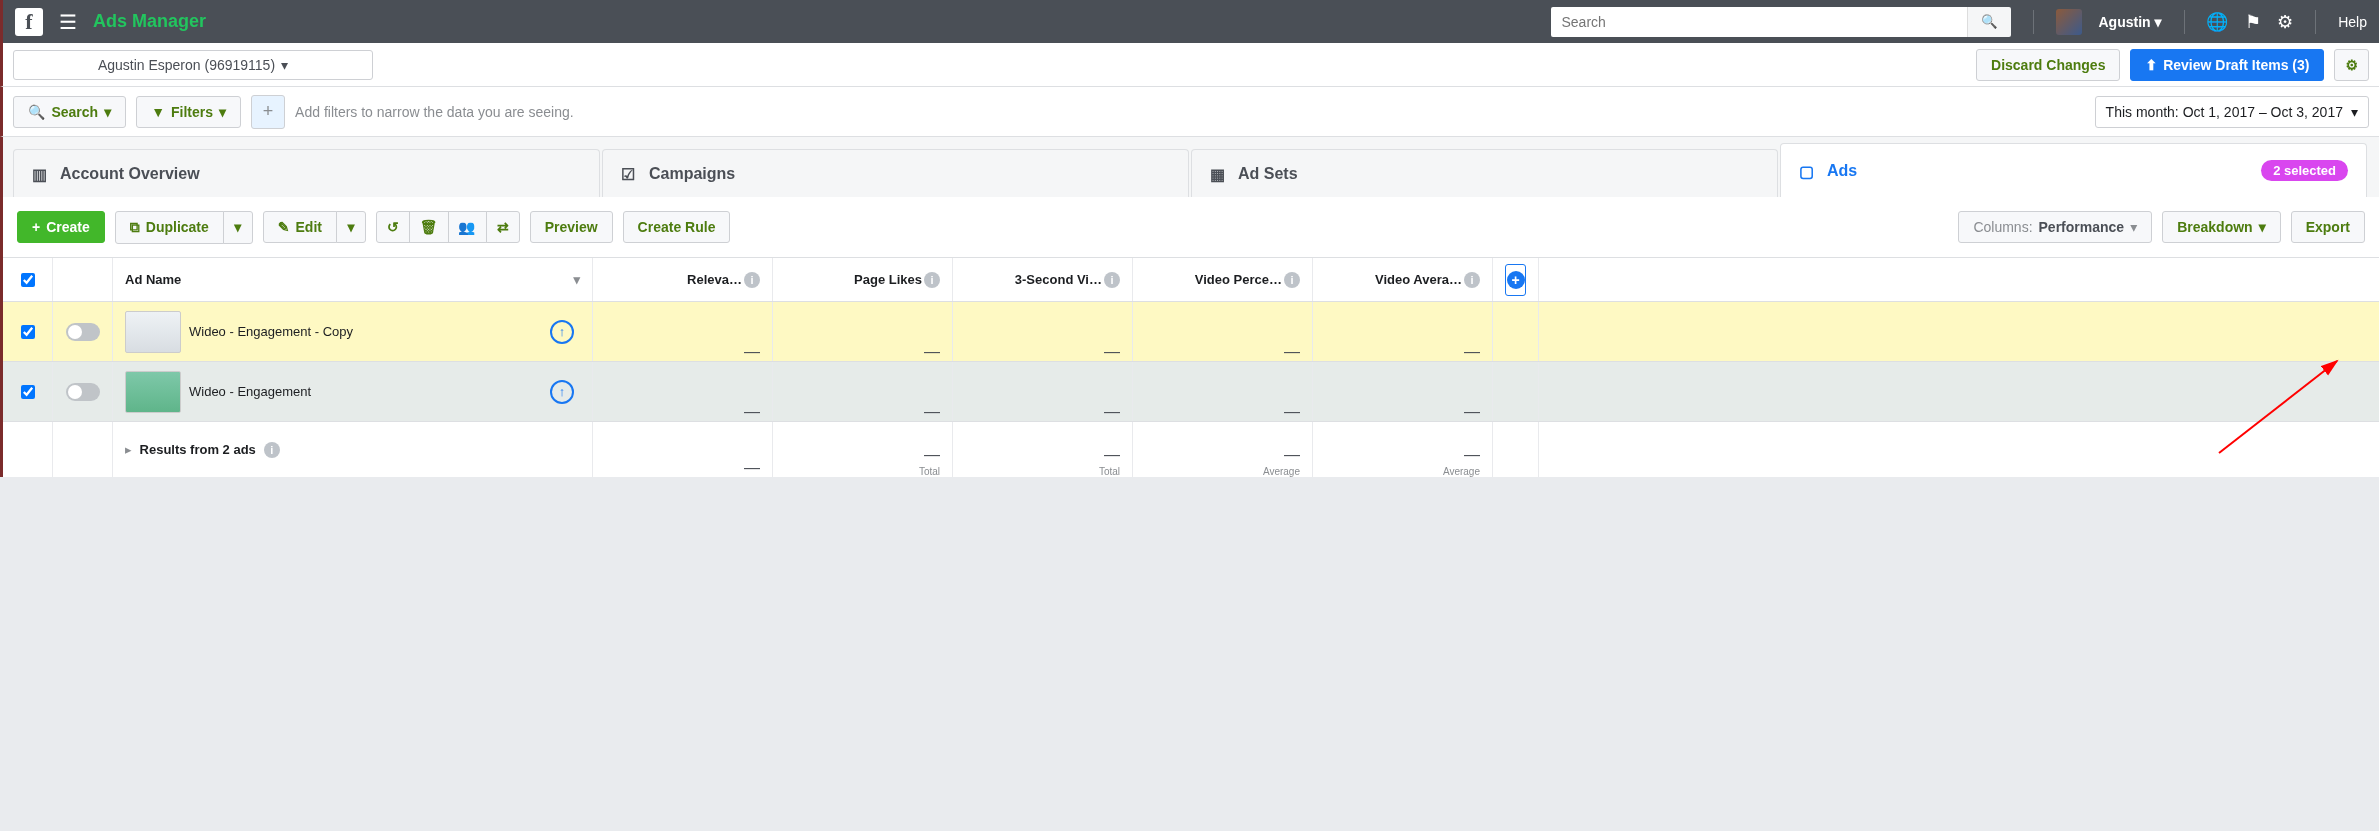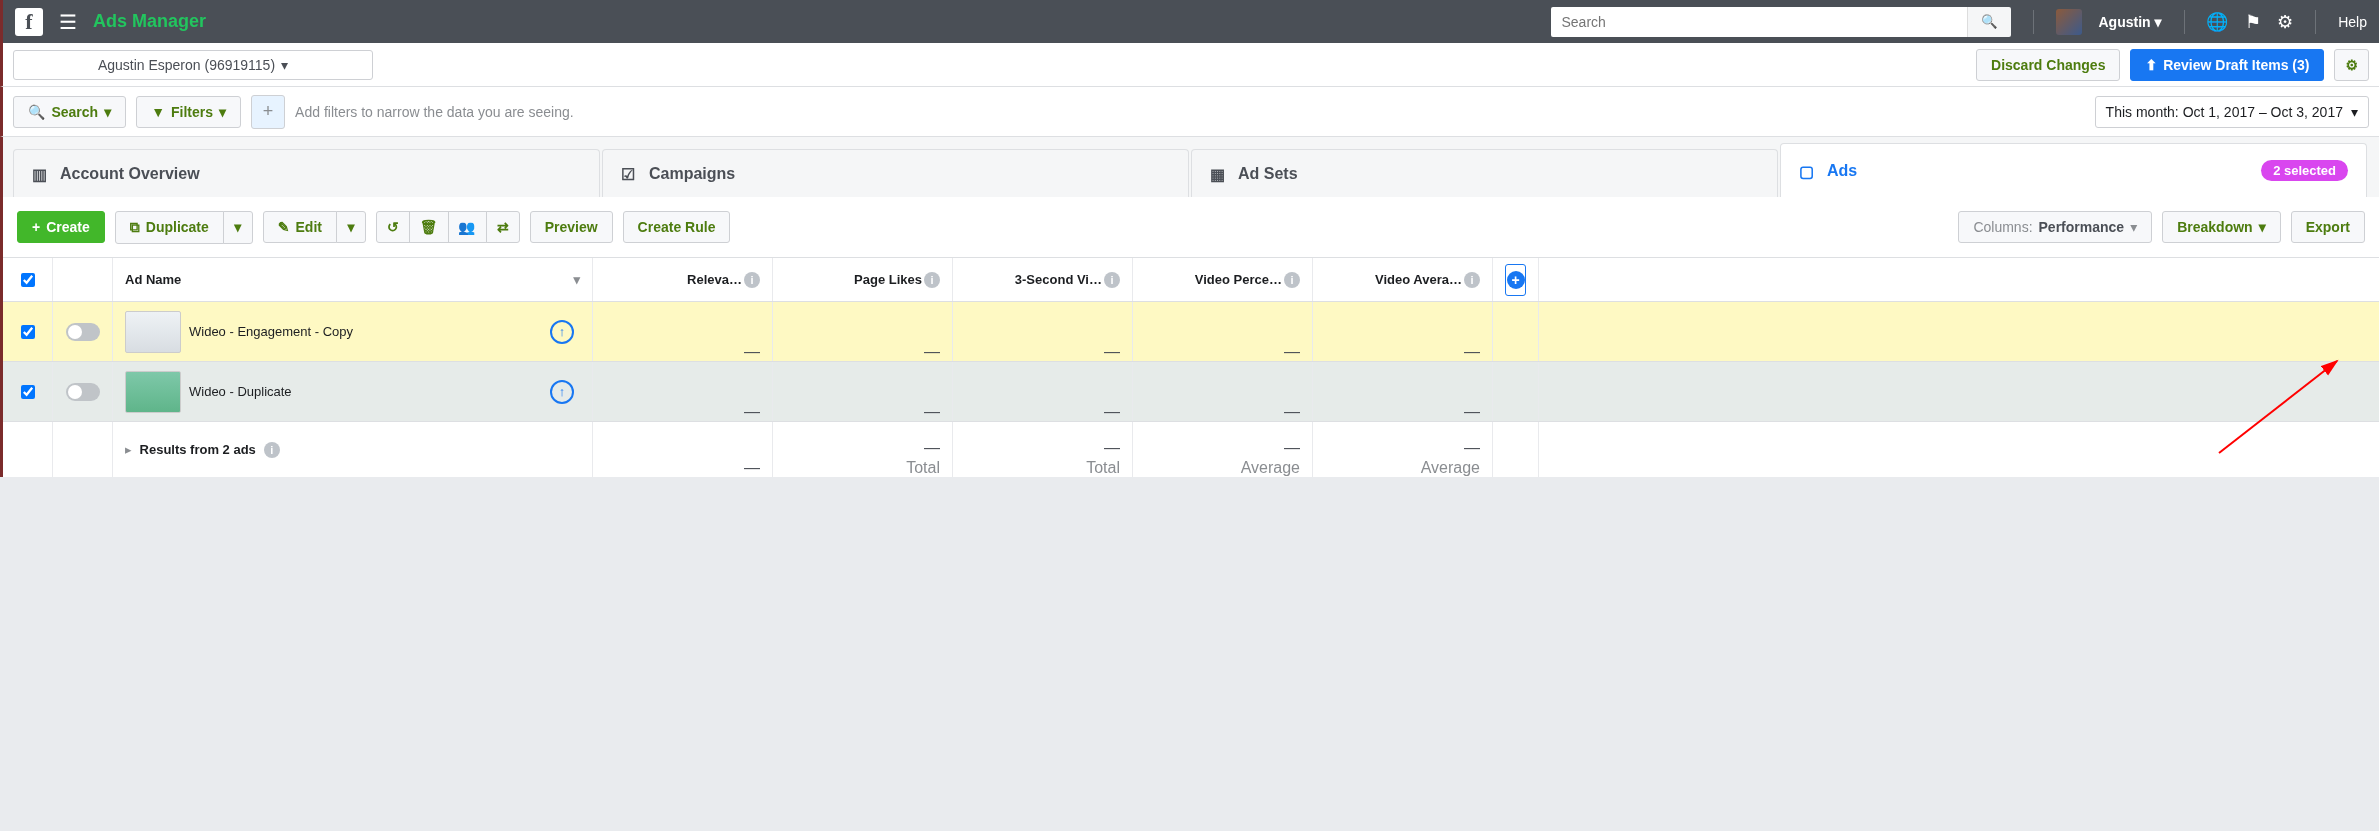--- a/index.html
+++ b/index.html
@@ -75,21 +75,21 @@
 .toggle { width: 34px; height: 18px; background: #c0c4c8; border-radius: 10px; position: relative; cursor: pointer; }
 .toggle::after { content: ""; position: absolute; left: 2px; top: 2px; width: 14px; height: 14px; background: #fff; border-radius: 50%; }
 .info-ico { width: 16px; height: 16px; border-radius: 50%; background: #bec3c9; color: #fff; font-size: 11px; display: inline-flex; align-items: center; justify-content: center; font-weight: bold; }
 .em-dash { color: #4b4f56; font-size: 16px; }
 .add-col-btn { width: 32px; height: 32px; border: 1px solid #1877f2; border-radius: 3px; display: flex; align-items: center; justify-content: center; cursor: pointer; }
 .add-col-btn .plus-circle { width: 18px; height: 18px; border-radius: 50%; background: #1877f2; color: #fff; display: flex; align-items: center; justify-content: center; font-size: 14px; font-weight: bold; }
 .tooltip { position: absolute; right: 4px; top: 46px; background: #1c1e21; color: #fff; padding: 10px 14px; border-radius: 3px; font-size: 14px; z-index: 10; white-space: nowrap; }
 .tooltip::before { content: ""; position: absolute; top: -6px; right: 16px; border: 6px solid transparent; border-bottom-color: #1c1e21; border-top: none; }
 .tfoot .col-name { gap: 8px; }
 .tfoot .caret-right { color: #8a8d91; }
-.tfoot .sub { color: #8a8d91; font-size: 16px; }
+.tfoot .sub { color: #8a8d91; font-size: 10px; }
 
 svg.arrow-annot { position: absolute; right: 30px; top: 96px; width: 140px; height: 110px; z-index: 9; pointer-events: none; }
 
 input[type=checkbox] { width: 14px; height: 14px; cursor: pointer; }
 
 </style>
 </head>
 <body>
 
 <div class="topnav">
@@ -291,21 +291,21 @@
 
   <div class="trow">
     <div class="tcell col-check">
         <input type="checkbox" checked="" style="">
       </div>
     <div class="tcell col-toggle">
         <div class="toggle"></div>
       </div>
     <div class="tcell col-name">
       <div class="thumb t2"></div>
-      <span>Wideo - Duplicate</span>
+      <span>Wideo - Engagement</span>
       <div class="upload-ico">↑</div>
     </div>
     <div class="tcell col-metric">
         <span class="em-dash">—</span>
       </div>
     <div class="tcell col-metric">
         <span class="em-dash">—</span>
       </div>
     <div class="tcell col-metric">
         <span class="em-dash">—</span>

